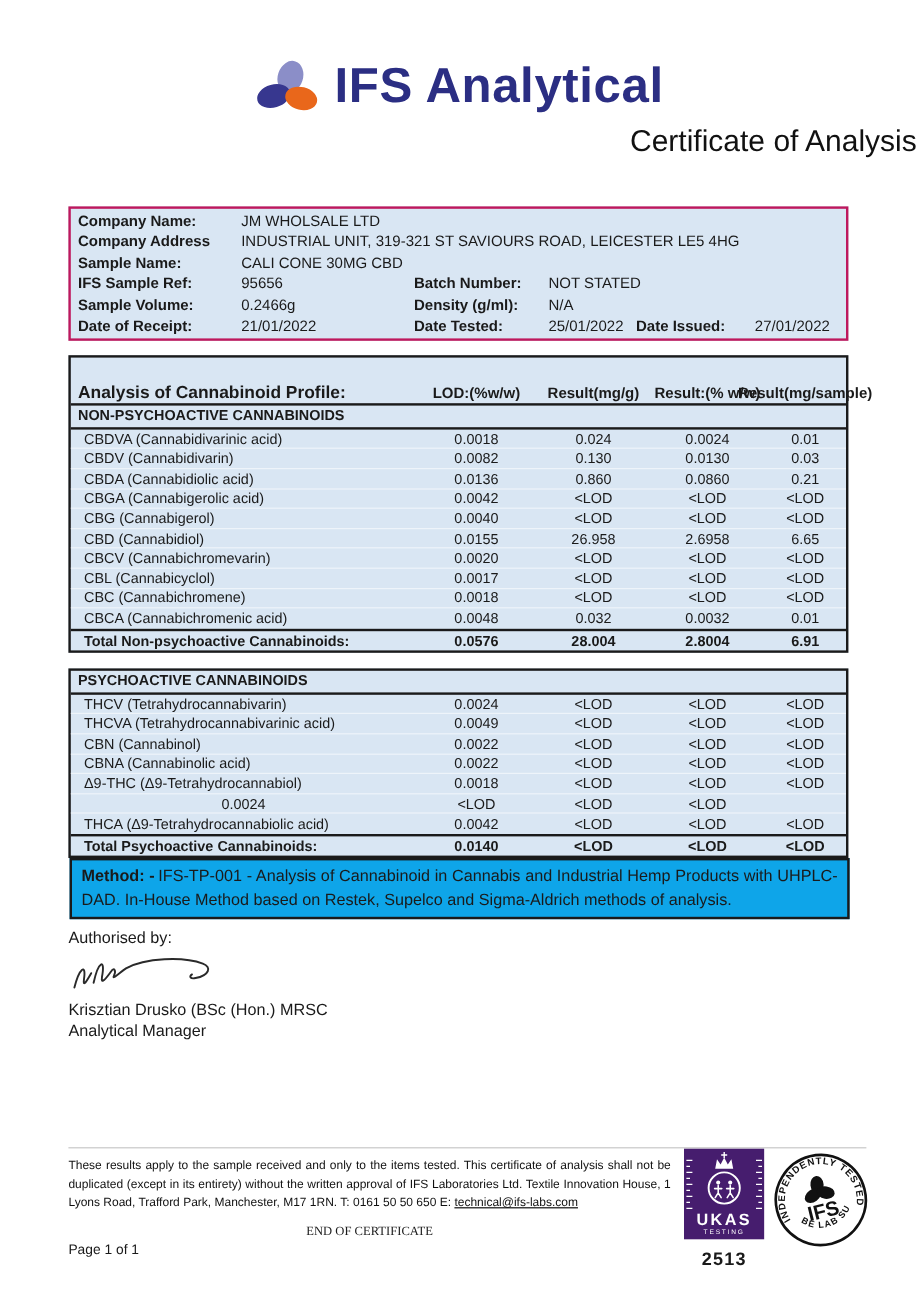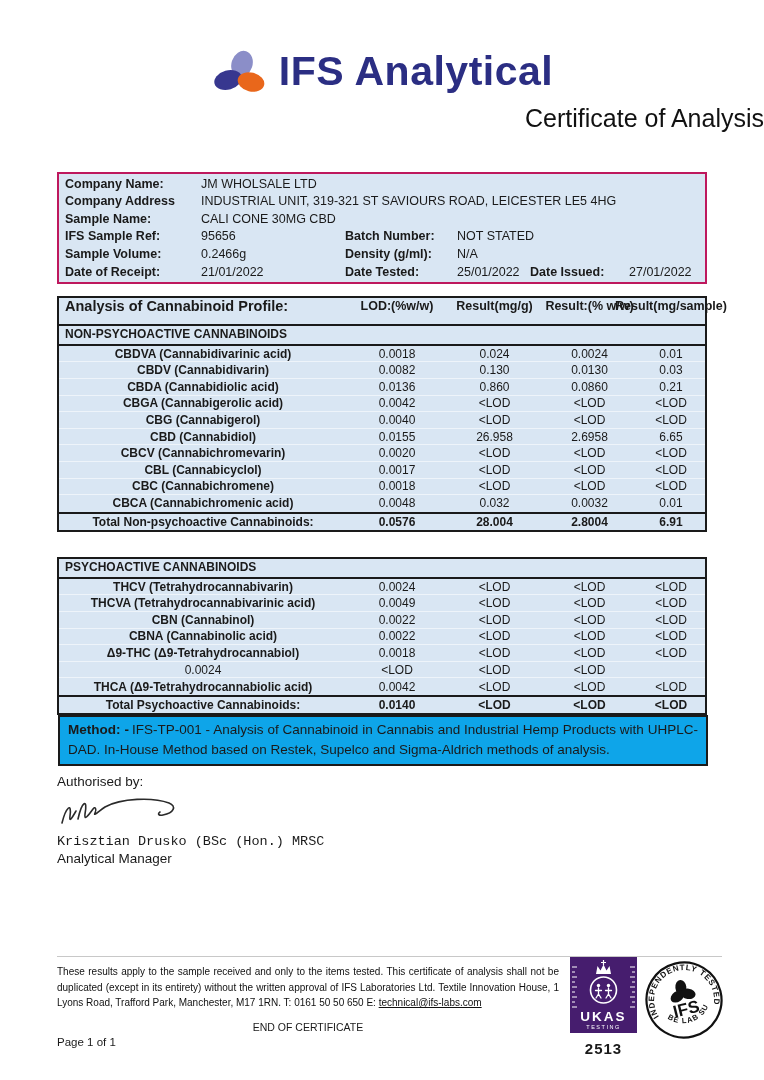--- a/index.html
+++ b/index.html
@@ -26,53 +26,53 @@
   }
   .info-row .lbl { font-weight:bold; padding-left:6px; }
   .info-row .lbl2, .info-row .lbl3 { font-weight:bold; }
   .info-row .val { padding-left:2px; }
   .span-rest { grid-column:2 / -1; }
 
   
   .tbl { position:absolute; left:57px; width:650px; background:#d9e6f3; border:2px solid #1a1a1a; }
   .tbl-1 { top:296px; }
   .tbl-2 { top:557px; }
-  .thead { display:flex; align-items:flex-start; border-bottom:2px solid #1a1a1a; height:28px; }
+  .thead { display:flex; align-items:flex-end; border-bottom:2px solid #1a1a1a; height:40px; }
   .thead .title { width:288px; display:flex; align-items:center; font-size:14.5px; font-weight:bold; padding-left:6px; }
   .cols { display:grid; grid-template-columns:100px 95px 95px 68px; flex:1; }
   .col-h { display:flex; justify-content:center; align-items:center;
            font-size:12.5px; font-weight:bold; line-height:1.3; text-align:center; }
   .sec-h { font-size:12px; font-weight:bold; padding:2px 0 2px 6px; border-bottom:2px solid #1a1a1a; line-height:1.15; }
   .trow { display:grid; grid-template-columns:288px 100px 95px 95px 68px;
           height:16.6px; align-items:center; font-size:12px; border-bottom:1px solid #eef4fa; }
   .trow:last-child { border-bottom:none; }
-  .trow .name { padding-left:0; text-align:center;font-weight:bold; }
+  .trow .name { padding-left:11px; text-align:left; }
   .trow .num { text-align:center; }
   .trow.total { font-weight:bold; border-top:2px solid #1a1a1a; border-bottom:none; height:18px; }
 
   
   .method-box {
     position:absolute; top:715px; left:58px; width:650px;
     background:#0ea5e9; border:2px solid #1a1a1a; padding:3px 8px 5px 8px;
     font-size:13.5px; line-height:1.45; text-align:justify;
   }
   .method-box b { padding-right:3px; }
 
   
   .auth-label { position:absolute; top:774px; left:57px; font-size:13.5px; }
   .signature { position:absolute; top:792px; left:57px; }
-  .auth-name { position:absolute; top:834px; left:57px; font-size:13.5px;font-family:Liberation Mono, monospace; }
+  .auth-name { position:absolute; top:834px; left:57px; font-size:13.5px; }
   .auth-role { position:absolute; top:851px; left:57px; font-size:13.5px; }
 
   
   .footer-rule { position:absolute; top:956px; left:57px; width:665px; border-top:1px solid #c8c8c8; }
   .disclaimer { position:absolute; top:964px; left:57px; width:502px;
                 font-size:10px; line-height:1.55; text-align:justify; color:#111; }
   .disclaimer a { color:#111; text-decoration:underline; }
-  .end-cert { position:absolute; top:1021px; left:57px; width:502px; text-align:center; font-size:10.5px; }
+  .end-cert { position:absolute; top:1021px; left:57px; width:502px; text-align:center; font-size:10.5px;font-family:Liberation Serif, serif; }
   .page-num { position:absolute; top:1036px; left:57px; font-size:11.5px; }
 
   .ukas-block { position:absolute; top:957px; left:570px; width:67px; text-align:center; }
   .ukas-number { font-size:15px; font-weight:bold; margin-top:3px; letter-spacing:1px; }
   .ifs-stamp { position:absolute; top:960px; left:644px; }
 </style>
 </head>
 <body>
 
 <div class="page">

